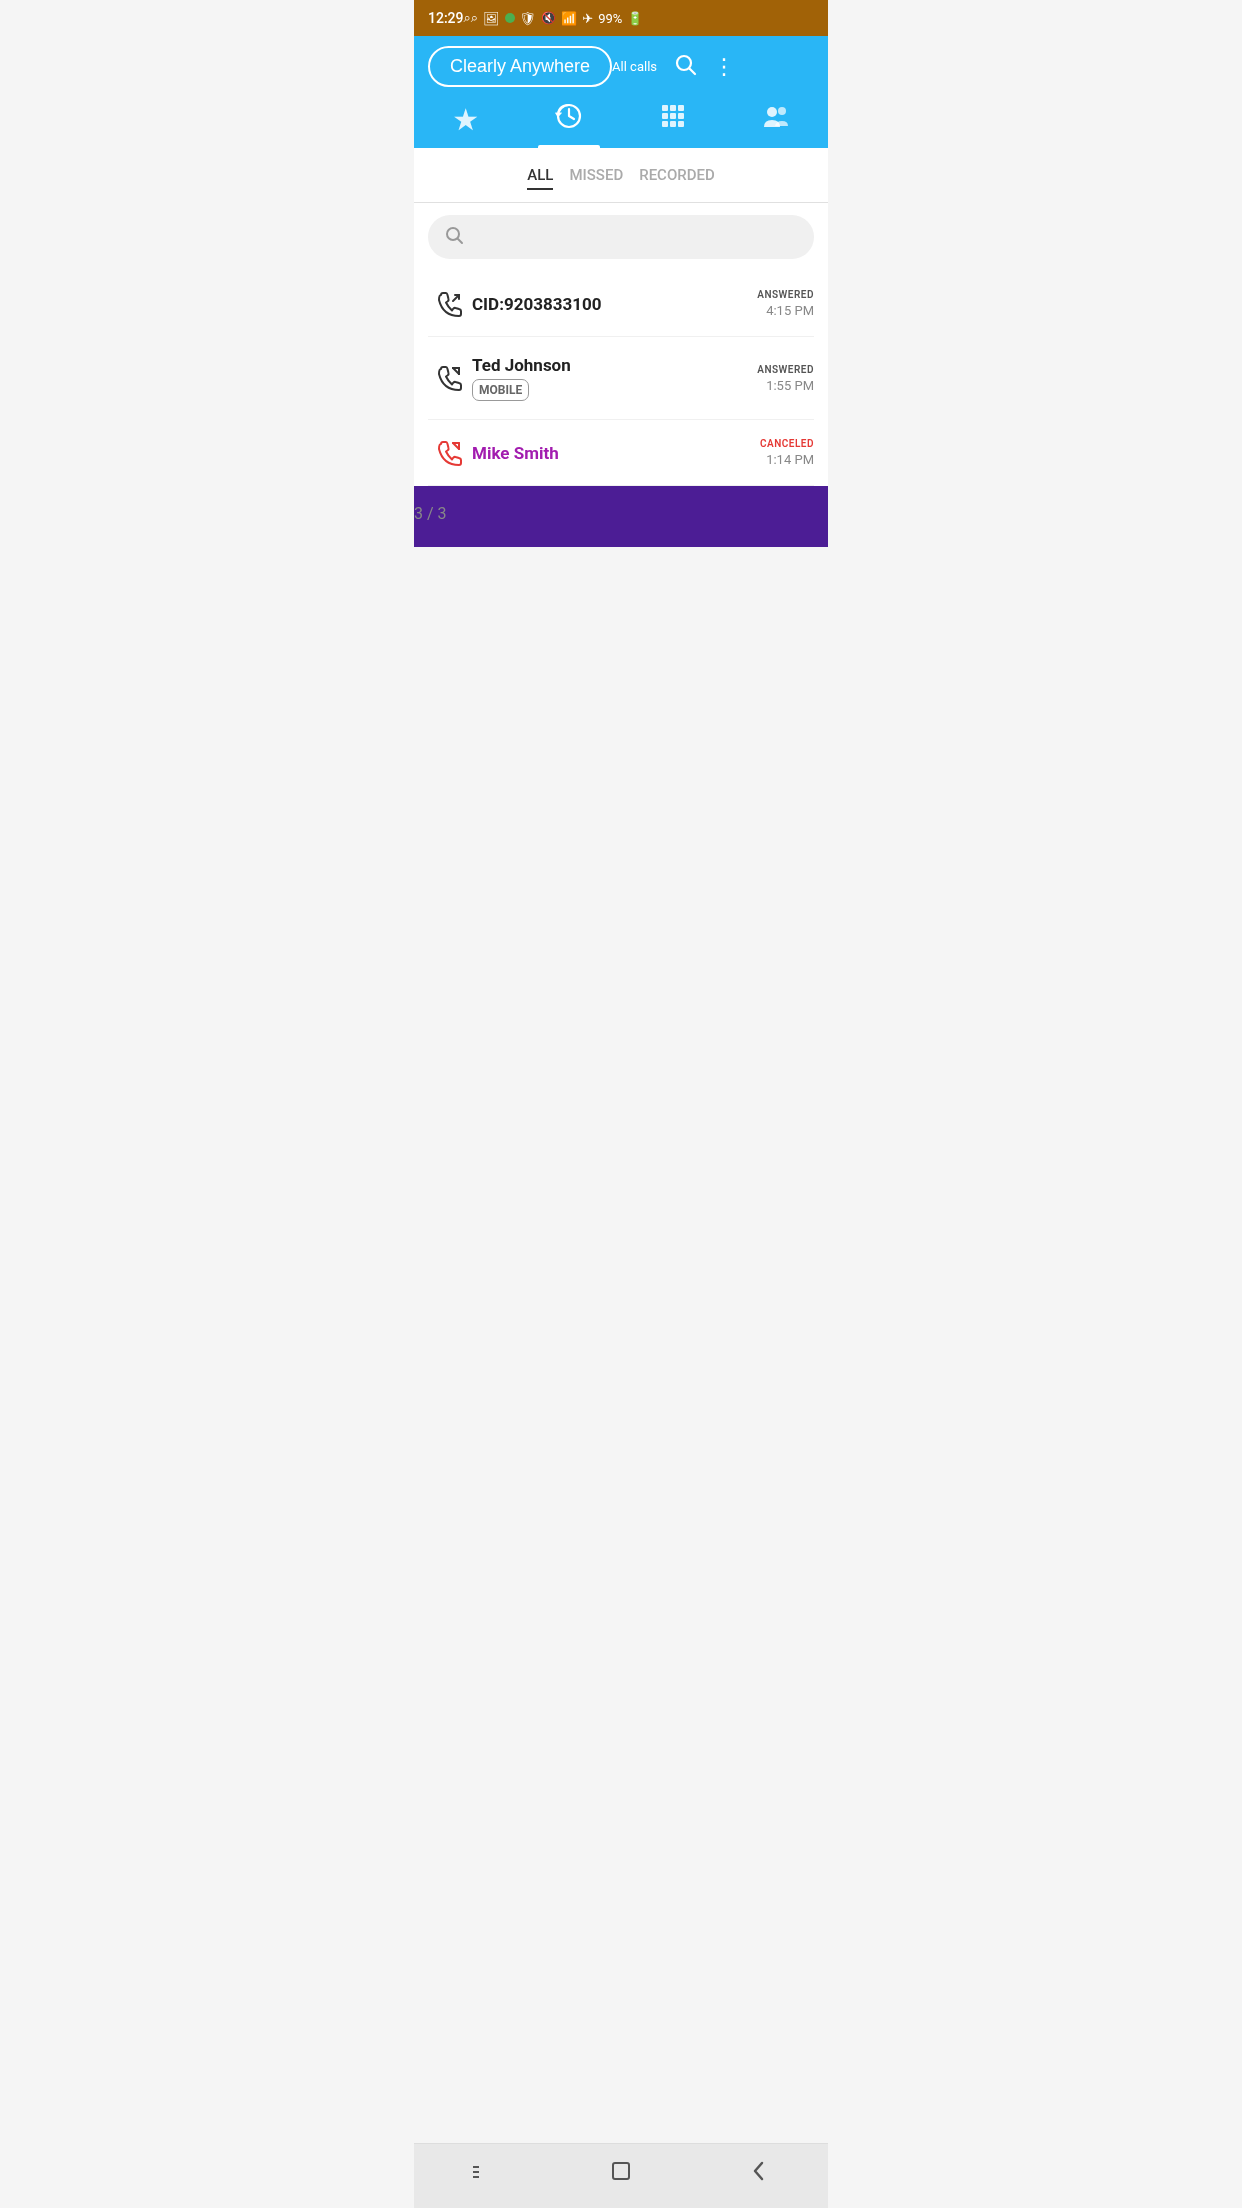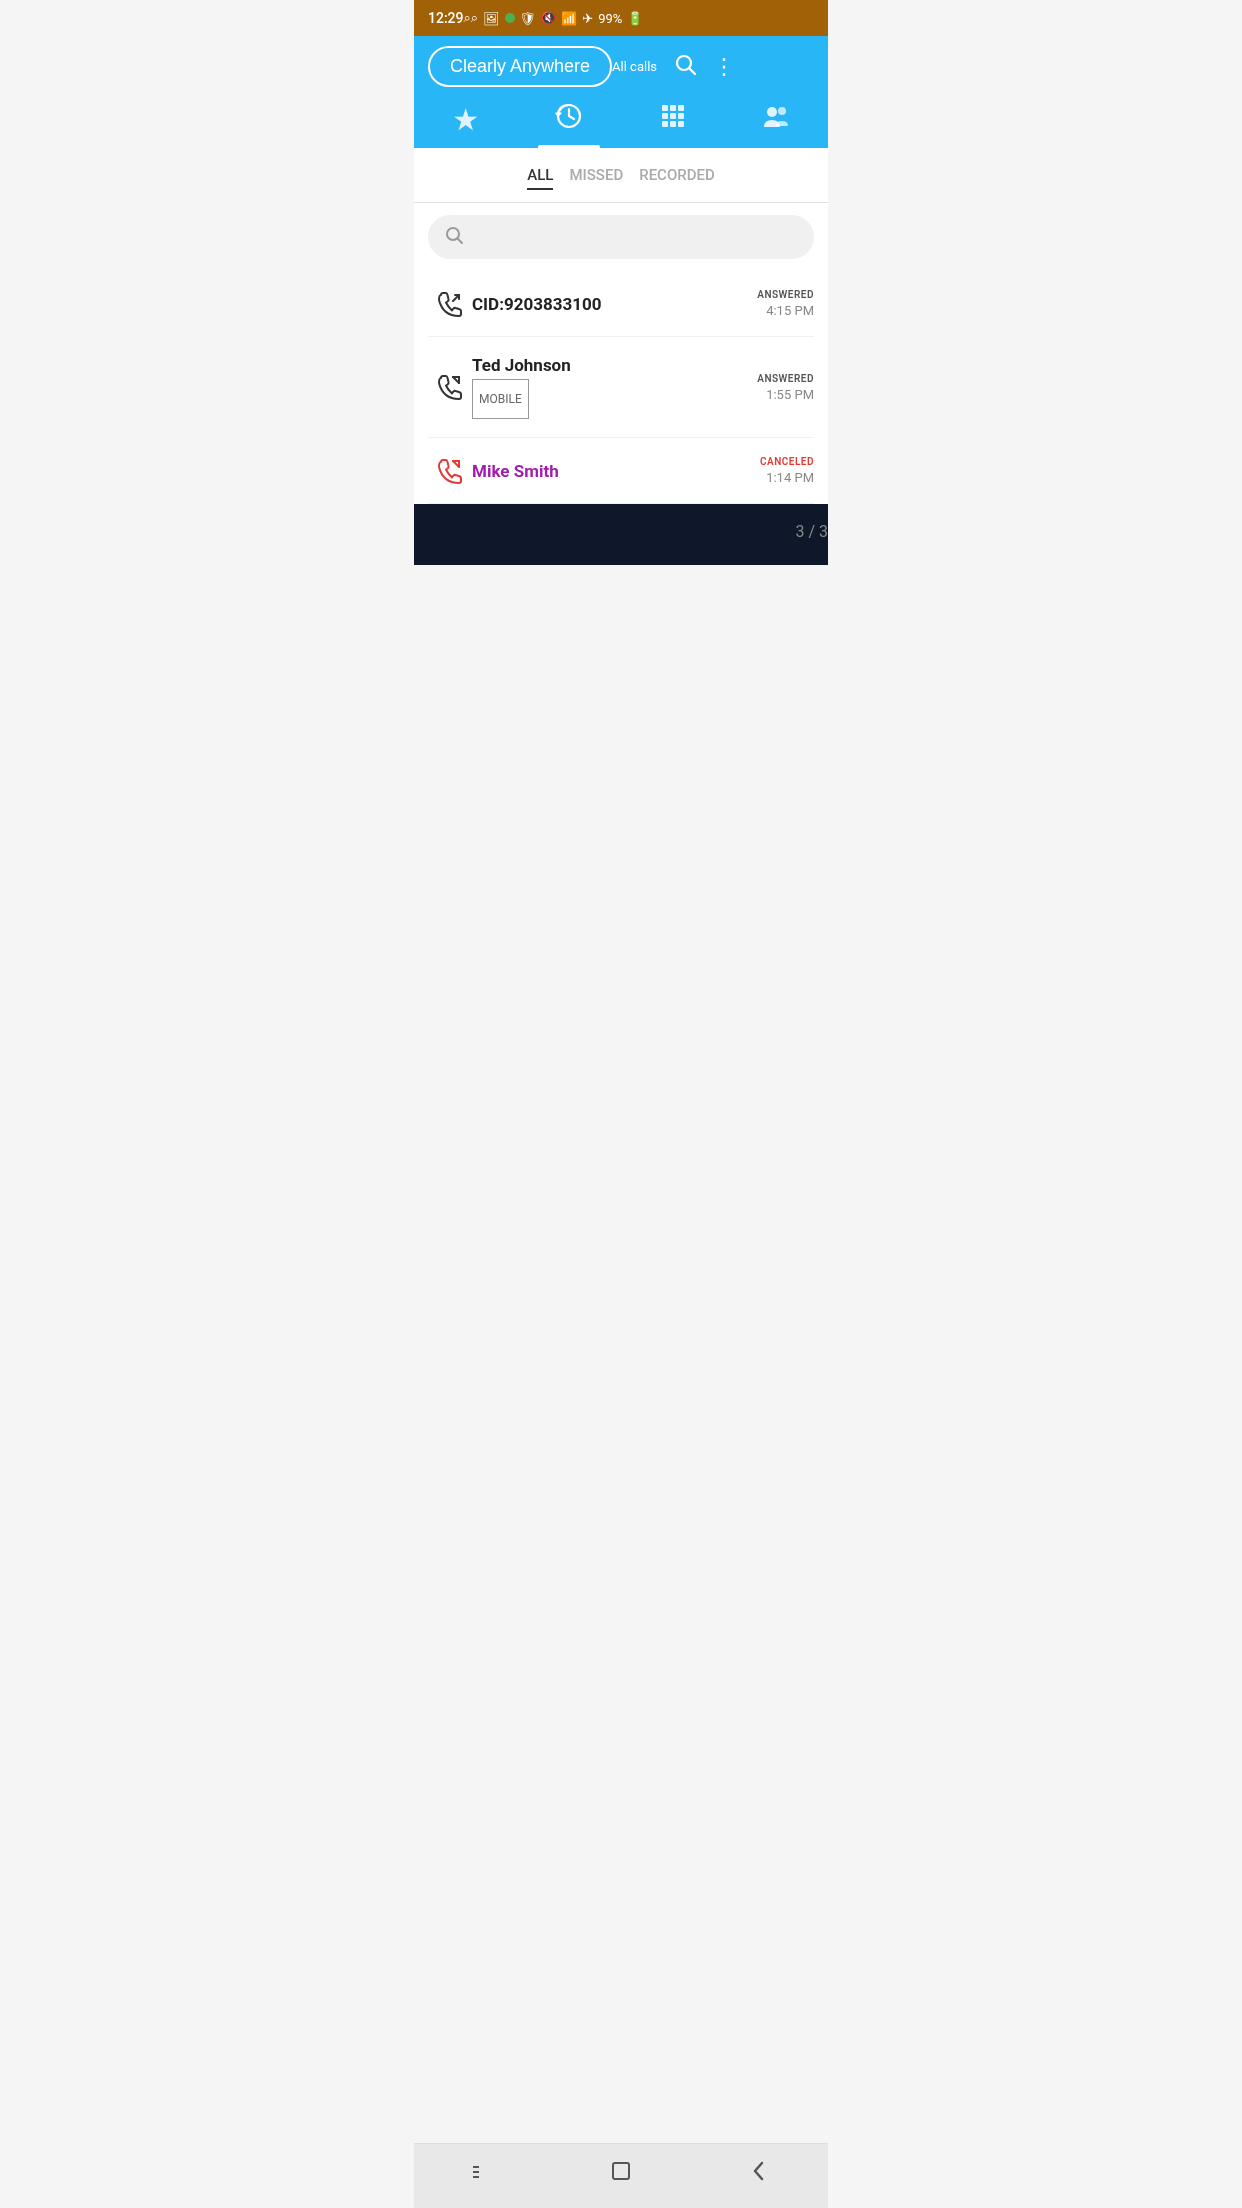--- a/index.html
+++ b/index.html
@@ -185,25 +185,26 @@
       font-size: 17px;
       font-weight: 700;
       color: #222;
     }
     .call-item-name.canceled {
       color: #a21caf;
     }
     .call-item-badge {
       display: inline-block;
       border: 1px solid #999;
-      border-radius: 0;
-      padding: 12px 6px;
+      border-radius: 7px;
+      padding: 3px 6px;
       font-size: 12px;
       color: #666;
       margin-top: 4px;
+      font-weight: bold;
     }
     .call-item-status {
       text-align: right;
       flex-shrink: 0;
     }
     .call-status-text {
       font-size: 10px;
       font-weight: 600;
       color: #555;
       letter-spacing: 0.5px;
@@ -212,22 +213,22 @@
       color: #e53935;
     }
     .call-time {
       font-size: 13px;
       color: #888;
       margin-top: 3px;
     }
 
     
     .pagination {
-      background: #0f172a;
-      text-align: right;
+      background: #4c1d95;
+      text-align: left;
       padding: 18px 0 24px 0;
       font-size: 16px;
       color: #888;
     }
 
     
     .bottom-nav {
       position: fixed;
       bottom: 0;
       left: 50%;

